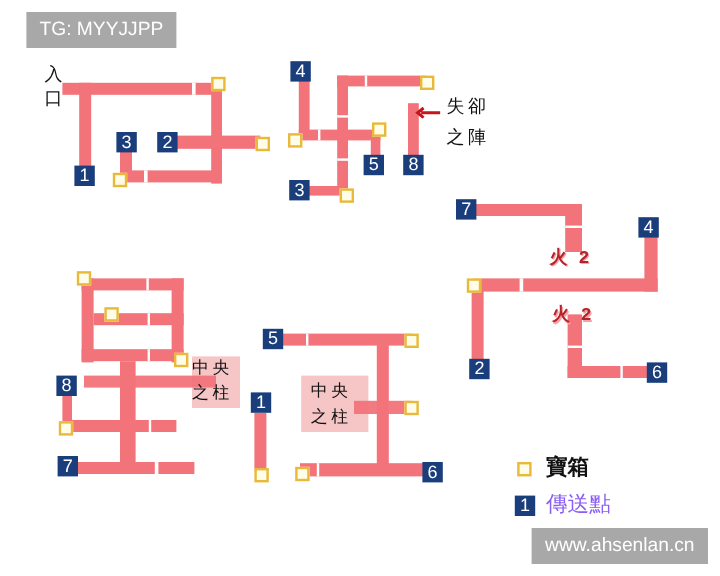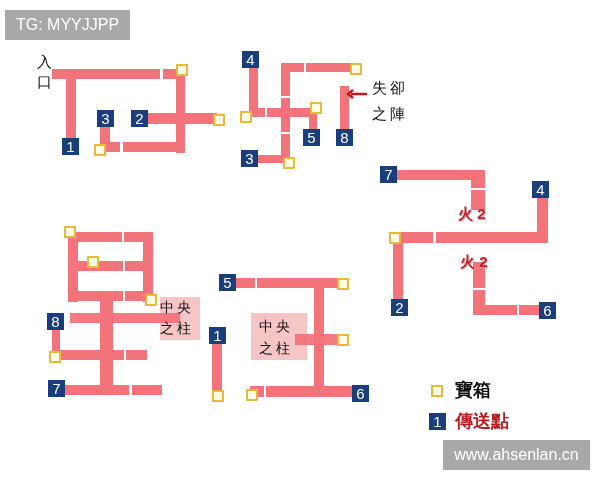--- a/index.html
+++ b/index.html
@@ -5,29 +5,29 @@
   html, body { margin: 0; padding: 0; }
   body { width: 600px; height: 480px; background: #ffffff; position: relative; overflow: hidden;
          font-family: "DejaVu Sans", sans-serif; }
   .abs { position: absolute; }
   .bar { position: absolute; background: #f2737a; }
   .chest { position: absolute; width: 8px; height: 8px; background: #fffde8;
            border: 2px solid #e8b93a; box-sizing: content-box; }
   .tp { position: absolute; width: 17px; height: 17px; background: #1a3d7c; color: #fff;
         font-family: "Liberation Sans", sans-serif; font-size: 15px; line-height: 17px; text-align: center; font-weight: normal; }
   .label { position: absolute; color: #111; font-family: "DejaVu Sans", sans-serif; font-size: 15px; line-height: 20px; letter-spacing: 3px; }
-  .fire { position: absolute; color: #b5242a; font-weight: bold; font-size: 15px; font-family: Liberation Sans, sans-serif; text-shadow: 1px 1px 0 #f7a0a4; }
+  .fire { position: absolute; color: #b5242a; font-weight: bold; font-size: 15px; font-family: Liberation Mono, monospace; text-shadow: 1px 1px 0 #f7a0a4; }
   .pillar { position: absolute; background: #f6c6c7; }
   .badge { position: absolute; background: #a8a8a8; color: #fff; font-family: "Liberation Sans", sans-serif; }
   .gap { position: absolute; background: #ffffff; }
 </style>
 </head>
 <body>
 
-<div class="badge" style="left:5px;top:10px;width:125px;height:30px;font-size:16px;line-height:30px;text-align:center;">TG: MYYJJPP</div>
+<div class="badge" style="left:22px;top:10px;width:125px;height:30px;font-size:16px;line-height:30px;text-align:center;">TG: MYYJJPP</div>
 
 <div>
   <div class="label" style="left:37px;top:52px;width:18px;font-size:15px;line-height:20px;letter-spacing:0;">入口</div>
   <div class="bar" style="left:52px;top:69px;width:132px;height:10px;"></div>
   <div class="gap" style="left:160px;top:69px;width:3px;height:10px;"></div>
   <div class="bar" style="left:66px;top:69px;width:10px;height:72px;"></div>
   <div class="bar" style="left:176px;top:69px;width:9px;height:84px;"></div>
   <div class="bar" style="left:147px;top:113px;width:70px;height:11px;"></div>
   <div class="bar" style="left:100px;top:126px;width:10px;height:25px;"></div>
   <div class="bar" style="left:100px;top:142px;width:85px;height:10px;"></div>
@@ -134,16 +134,16 @@
   <div class="chest" style="left:246px;top:389px;"></div>
   <div class="tp" style="left:219px;top:274px;">5</div>
   <div class="tp" style="left:209px;top:327px;">1</div>
   <div class="tp" style="left:352px;top:385px;">6</div>
 </div>
 
 <div>
   <div class="chest" style="left:431px;top:385px;"></div>
   <div class="abs" style="left:455px;top:379px;font-size:18px;font-weight:bold;color:#111;line-height:22px;">寶箱</div>
   <div class="tp" style="left:429px;top:413px;">1</div>
-  <div class="abs" style="left:455px;top:410px;font-size:18px;font-weight:bold;color:#b91c1c;line-height:22px;">傳送點</div>
+  <div class="abs" style="left:455px;top:410px;font-size:18px;font-weight:normal;color:#8b5cf6;line-height:22px;">傳送點</div>
 </div>
 
 <div class="badge" style="left:443px;top:440px;width:147px;height:30px;font-size:16px;line-height:30px;text-align:center;">www.ahsenlan.cn</div>
 
 </body></html>

